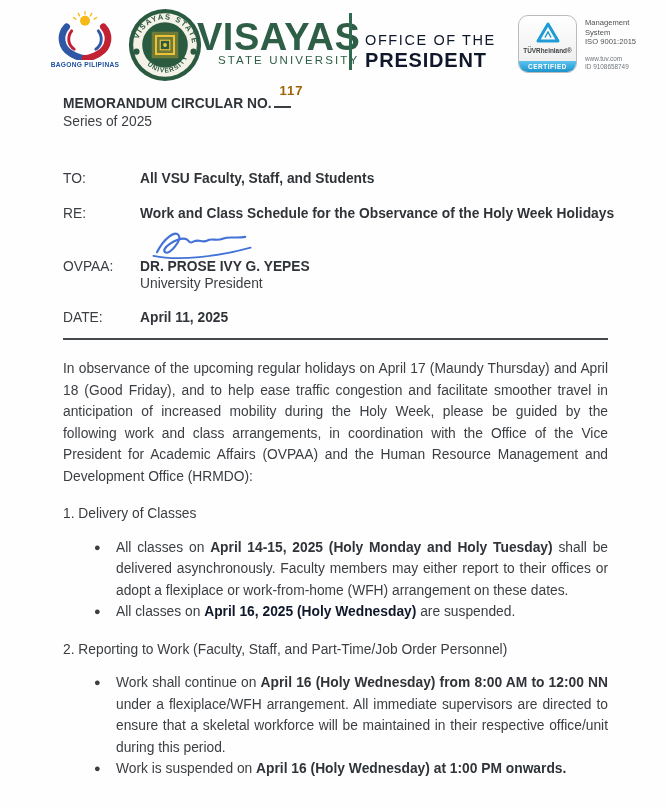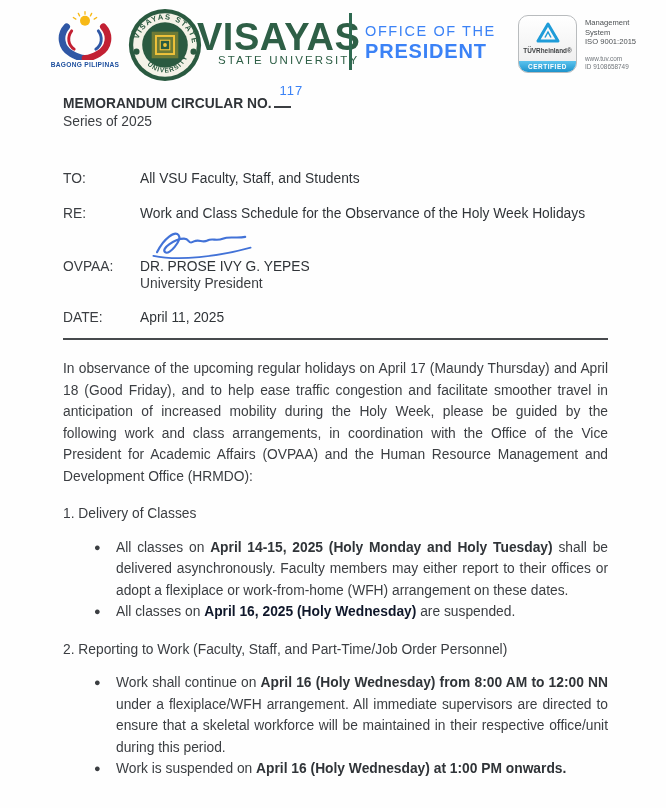--- a/index.html
+++ b/index.html
@@ -12,44 +12,44 @@
   .doc-header{position:relative;height:90px;}
   .bagong{position:absolute;left:46px;top:10px;width:78px;text-align:center;}
   .bagong svg{width:60px;height:50px;display:block;margin:0 auto;}
   .bagong-label{font-size:6.6px;font-weight:700;color:#1d4f9e;letter-spacing:.3px;margin-top:1px;}
   .seal{position:absolute;left:127px;top:7px;}
   .seal svg{width:76px;height:76px;display:block;}
   .wordmark{position:absolute;left:197px;top:18px;color:#2e5f46;}
   .wm1{font-size:38px;font-weight:700;letter-spacing:.5px;line-height:38px;}
   .wm2{font-size:11.5px;letter-spacing:2.1px;margin-left:21px;margin-top:-2px;}
   .vdivider{position:absolute;left:349px;top:13px;width:3px;height:57px;background:#2e6950;}
-  .office{position:absolute;left:365px;top:23px;color:#3b82f6;}
+  .office{position:absolute;left:365px;top:32px;color:#0f172a;}
   .of1{font-size:14.5px;letter-spacing:1.6px;line-height:17px;}
   .of2{font-size:20px;font-weight:700;letter-spacing:.8px;line-height:22px;}
   .tuv{position:absolute;left:497px;top:15px;display:flex;padding-left:21px;}
   .tuv-box{width:57px;height:56px;border:1px solid #b9bcbe;border-radius:10px;
     background:linear-gradient(#ffffff,#ececec);position:relative;overflow:hidden;text-align:center;}
   .tuv-box svg{width:28px;height:24px;margin-top:4px;}
   .tuv-brand{font-size:6.4px;font-weight:700;color:#3c3f41;line-height:7px;}
   .tuv-cert{position:absolute;bottom:0;left:0;right:0;height:11px;line-height:11px;
     background:linear-gradient(#5cc3ee,#1d93cc);color:#fff;font-size:6.4px;font-weight:700;letter-spacing:.6px;}
   .tuv-text{margin-left:8px;padding-top:3px;font-size:7.6px;line-height:9.5px;color:#4c5053;}
   .tuv-small{margin-top:8px;font-size:6.4px;line-height:8px;color:#70757a;}
   
   .content{padding:0 58px 0 63px;}
   .memo-block{margin-top:5px;}
   .memo-title{font-weight:700;color:#303438;line-height:17px;}
   .memo-no-wrap{position:relative;display:inline-block;width:24px;height:12px;margin-left:3px;}
   .memo-blank{display:inline-block;width:17px;height:10px;border-bottom:2px solid #3b3e42;}
-  .memo-num{position:absolute;left:5px;top:-13px;font-weight:400;color:#3b82f6;font-size:13px;letter-spacing:1px;}
+  .memo-num{position:absolute;left:5px;top:-13px;font-weight:700;color:#a16207;font-size:13px;letter-spacing:1px;}
   .series{line-height:17px;margin-top:1px;}
   .meta{margin-top:40px;}
   .meta-row{display:flex;line-height:17px;}
   .meta-label{width:77px;flex-shrink:0;}
-  .meta-value{font-weight:400;color:#303438;white-space:nowrap;}
+  .meta-value{font-weight:700;color:#303438;white-space:nowrap;}
   .row-to{margin-bottom:18px;}
   .row-re{margin-bottom:36px;}
   .row-from{margin-bottom:17px;}
   .from-wrap{position:relative;}
   .signature{position:absolute;left:6px;top:-31px;width:112px;height:36px;}
   .from-title{font-weight:400;color:#3b3e42;}
   .rule{border:none;border-top:2px solid #474a4d;margin:12px 0 0 0;}
   .intro{margin-top:18px;text-align:justify;line-height:21.5px;}
   .section-heading{margin-top:16px;line-height:21.5px;}
   .bullets{margin:12px 0 0 0;padding:0 0 0 31px;list-style:none;}

